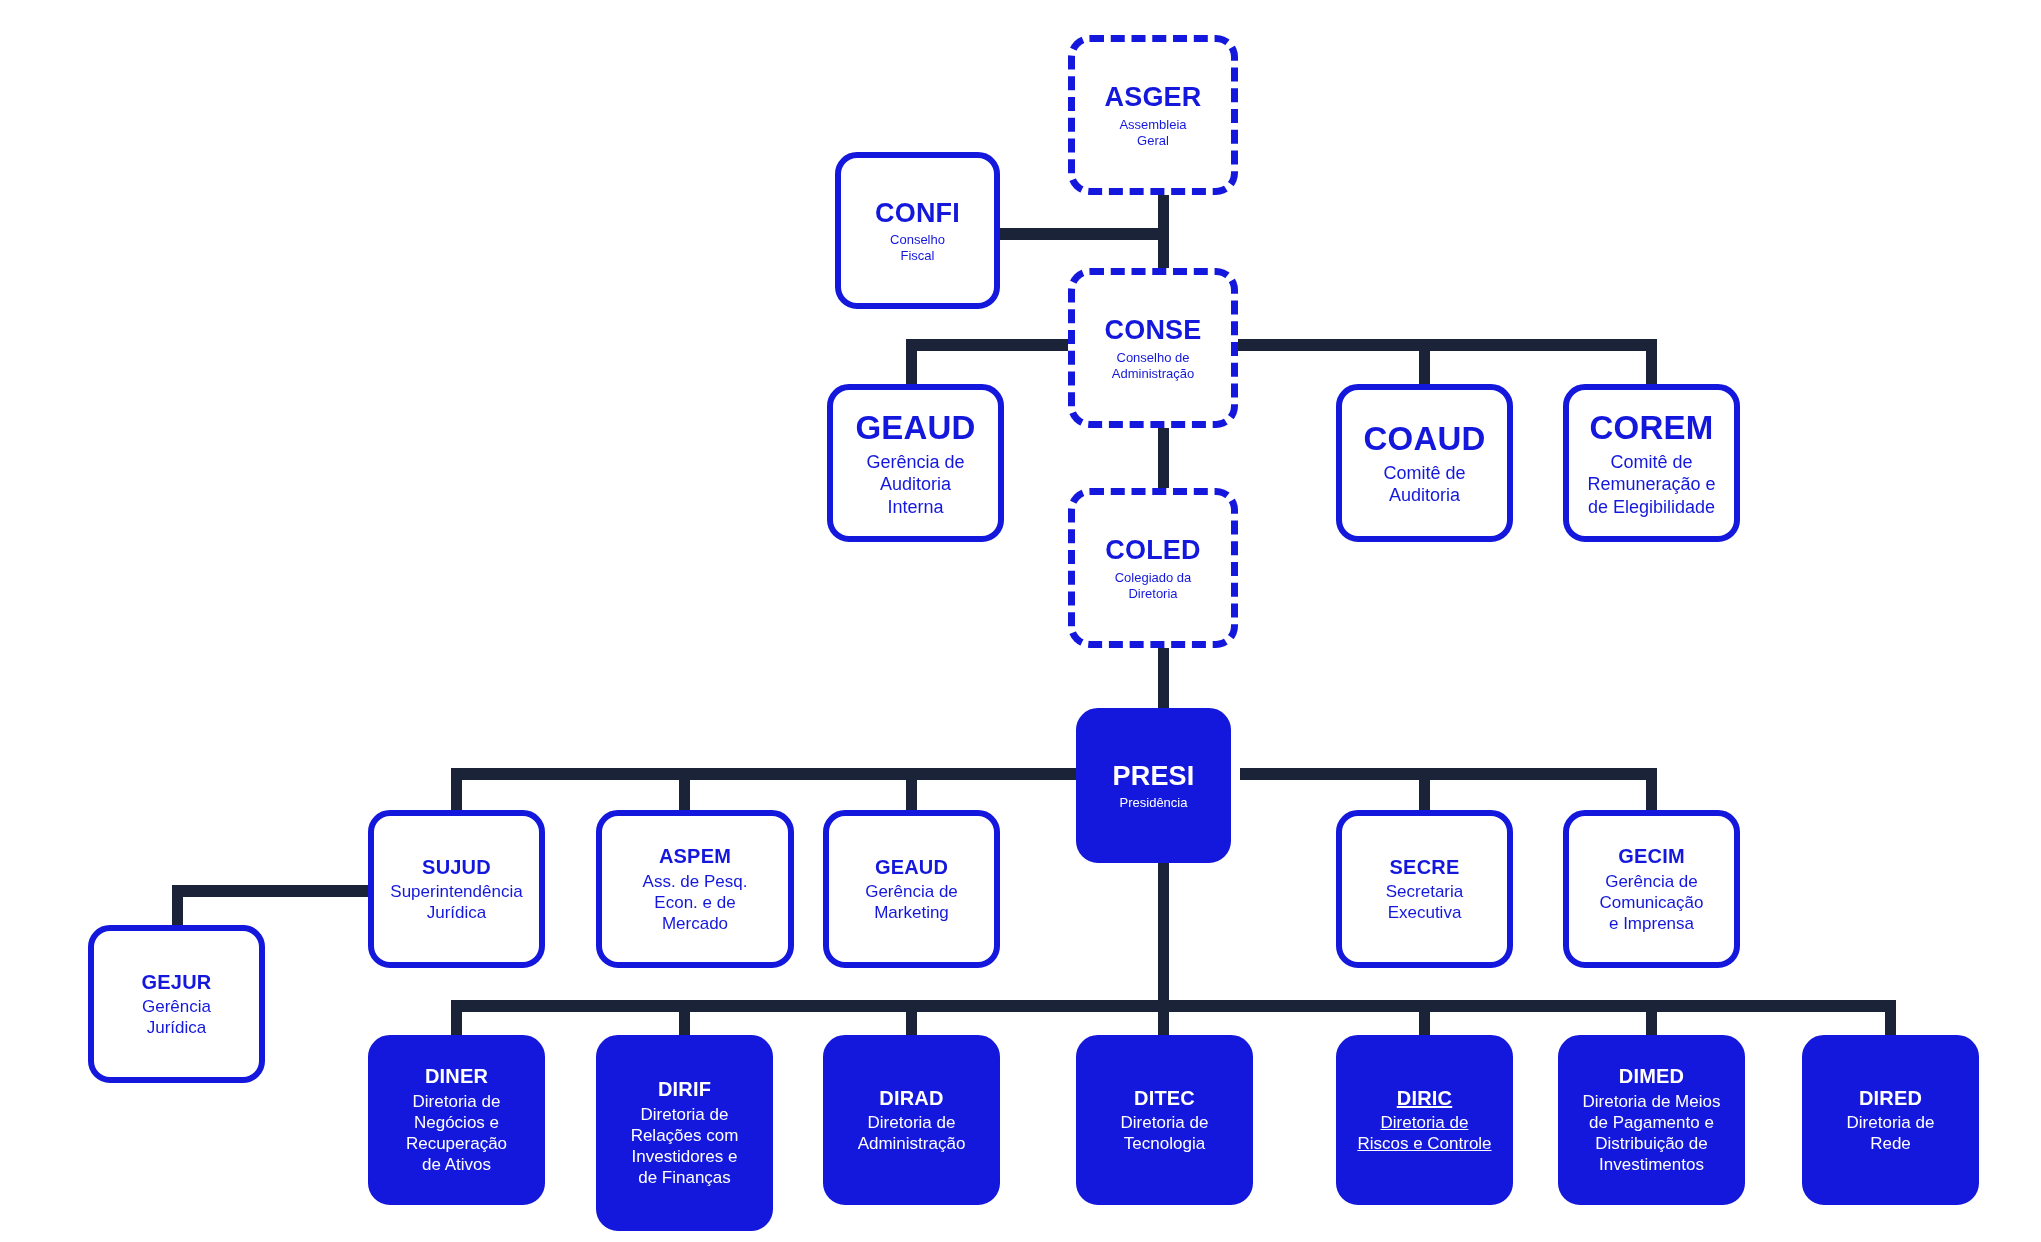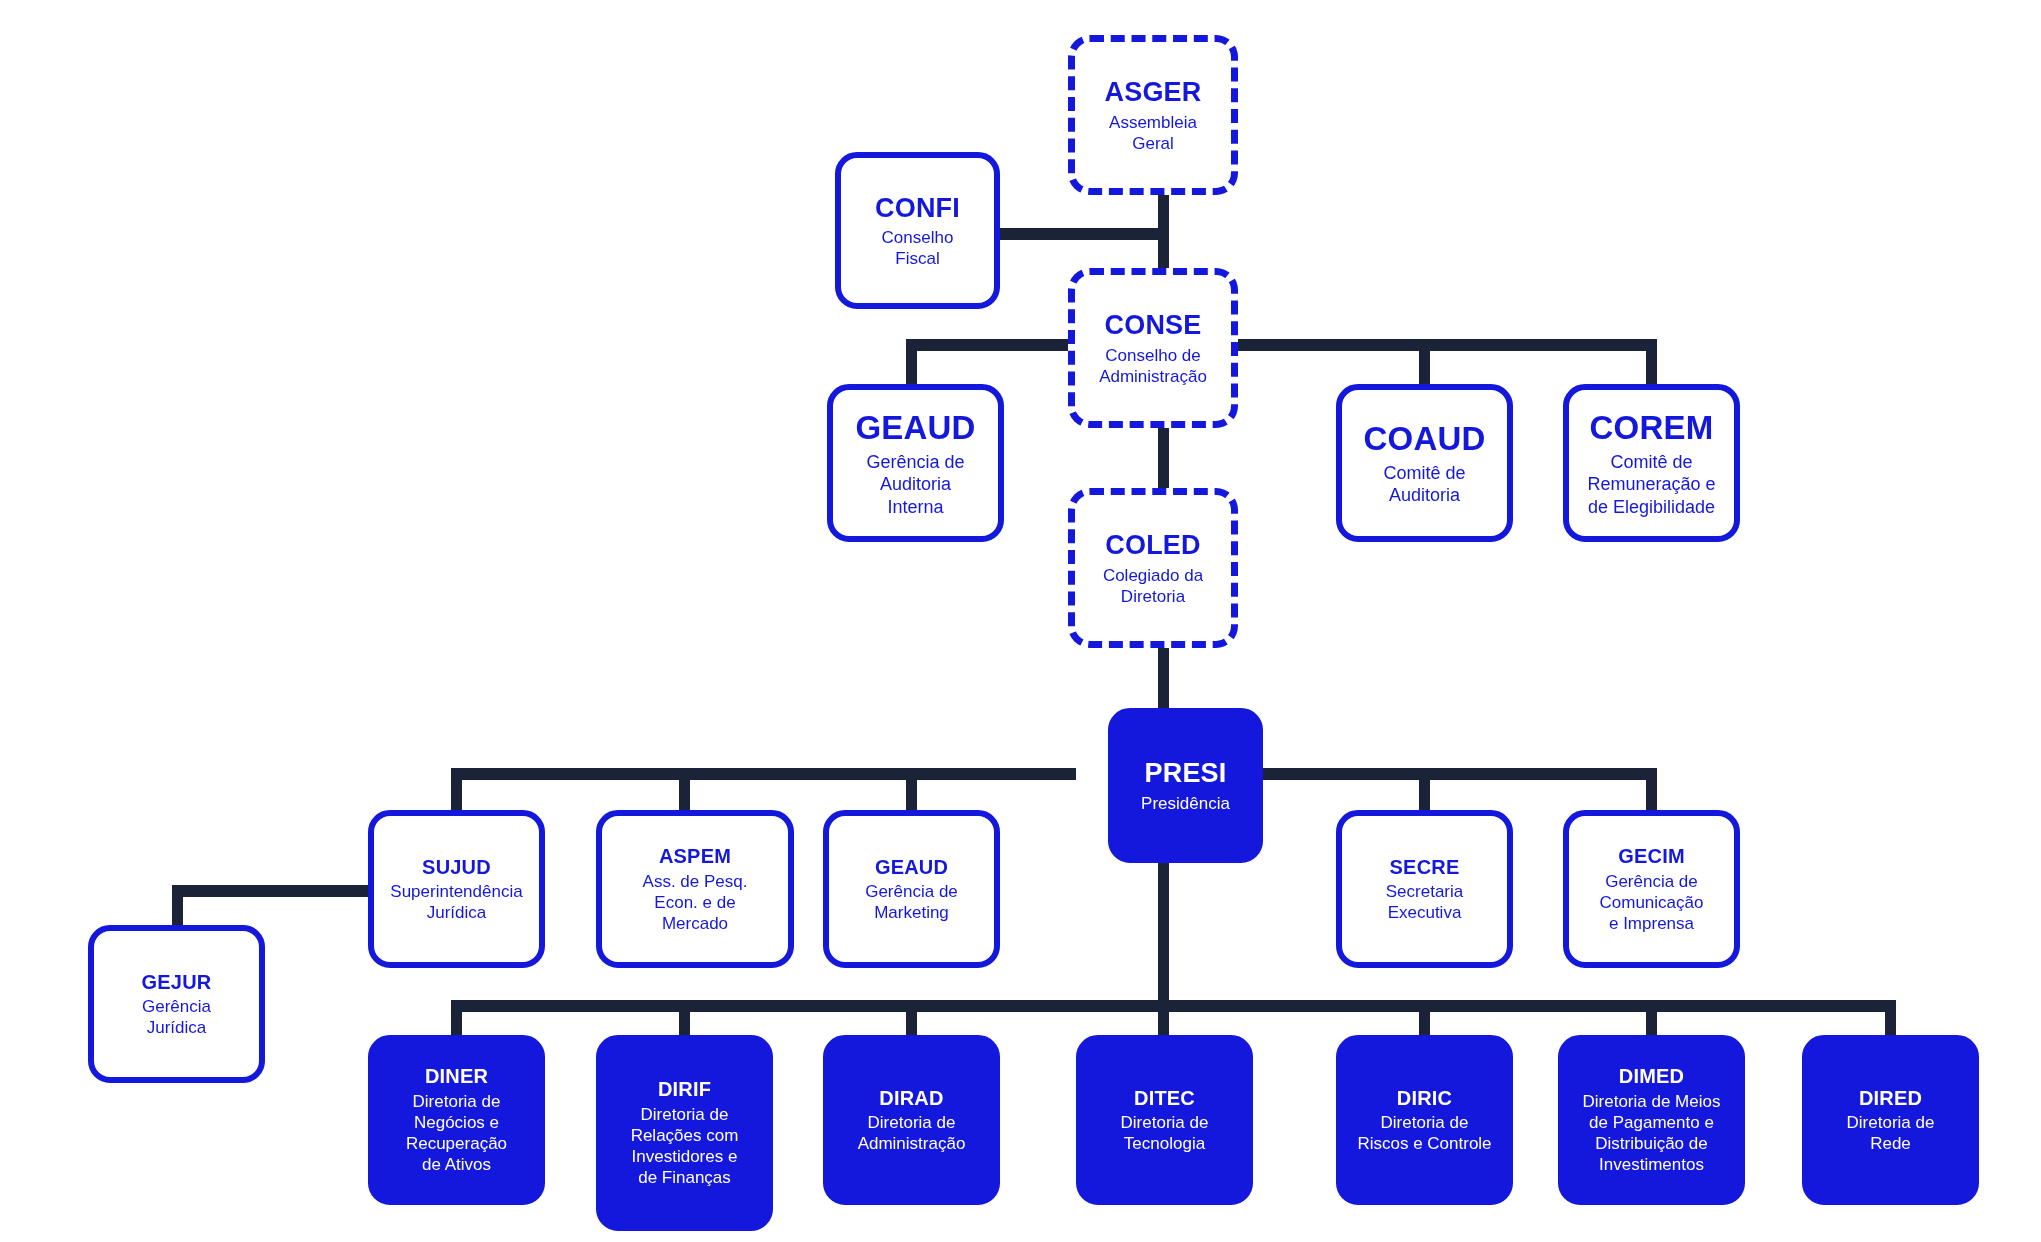--- a/index.html
+++ b/index.html
@@ -61,21 +61,21 @@
   }
   
   .node.filled {
     background: #1418dc;
     border: 6px solid #1418dc;
     color: #ffffff;
   }
 
   
   .sz-lg .code { font-size: 27px; }
-  .sz-lg .desc { font-size: 17px; }
+  .sz-lg .desc { font-size: 13px; }
   .sz-md .code { font-size: 33px; }
   .sz-md .desc { font-size: 18px; }
   .sz-sm .code { font-size: 20px; }
   .sz-sm .desc { font-size: 17px; }
 </style>
 </head>
 <body>
 
 <div id="canvas">
 
@@ -147,21 +147,21 @@
   <div class="node outline sz-md" style="left:1563px; top:384px; width:177px; height:158px;">
     <span class="code">COREM</span>
     <span class="desc">Comitê de<br>Remuneração e<br>de Elegibilidade</span>
   </div>
 
   <div class="node dashed sz-lg" style="left:1068px; top:488px; width:170px; height:160px;">
     <span class="code">COLED</span>
     <span class="desc">Colegiado da<br>Diretoria</span>
   </div>
 
-  <div class="node filled sz-lg" style="left:1108px; top:708px; width:155px; height:155px;">
+  <div class="node filled sz-lg" style="left:1076px; top:708px; width:155px; height:155px;">
     <span class="code">PRESI</span>
     <span class="desc">Presidência</span>
   </div>
 
   <div class="node outline sz-sm" style="left:88px; top:925px; width:177px; height:158px;">
     <span class="code">GEJUR</span>
     <span class="desc">Gerência<br>Jurídica</span>
   </div>
 
   <div class="node outline sz-sm" style="left:368px; top:810px; width:177px; height:158px;">
@@ -202,21 +202,21 @@
   <div class="node filled sz-sm" style="left:823px; top:1035px; width:177px; height:170px;">
     <span class="code">DIRAD</span>
     <span class="desc">Diretoria de<br>Administração</span>
   </div>
 
   <div class="node filled sz-sm" style="left:1076px; top:1035px; width:177px; height:170px;">
     <span class="code">DITEC</span>
     <span class="desc">Diretoria de<br>Tecnologia</span>
   </div>
 
-  <div class="node filled sz-sm" style="left:1336px; top:1035px; width:177px; height:170px;">
+  <div class="node filled sz-sm" style="left:1336px; top:1035px; width:177px; height:170px;text-decoration:underline;">
     <span class="code">DIRIC</span>
     <span class="desc">Diretoria de<br>Riscos e Controle</span>
   </div>
 
   <div class="node filled sz-sm" style="left:1558px; top:1035px; width:187px; height:170px;">
     <span class="code">DIMED</span>
     <span class="desc">Diretoria de Meios<br>de Pagamento e<br>Distribuição de<br>Investimentos</span>
   </div>
 
   <div class="node filled sz-sm" style="left:1802px; top:1035px; width:177px; height:170px;">

